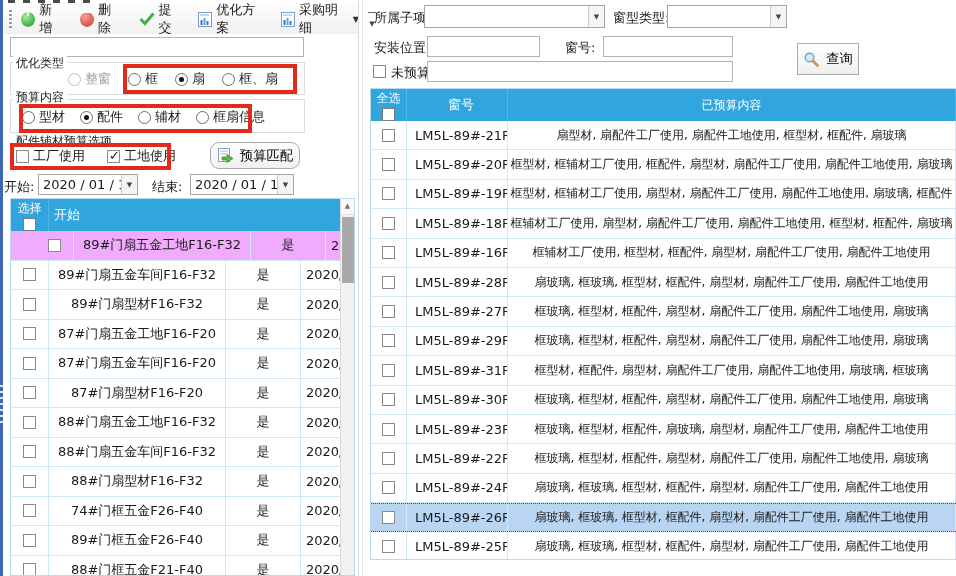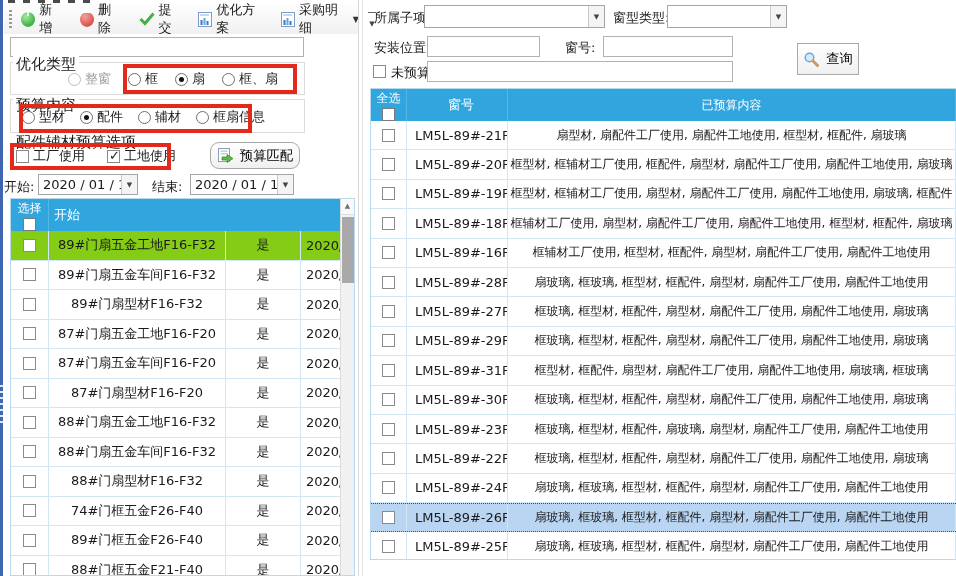--- a/index.html
+++ b/index.html
@@ -28,23 +28,23 @@
   .overflow-btn { position:absolute; left:366px; top:11px; width:12px; height:14px; text-align:center; }
   .overflow-btn .bar { display:block; height:1px; background:#666; margin:1px 2px; }
   .overflow-btn .v { font-size:7px; color:#444; line-height:8px; }
 
   
   .txtbox { position:absolute; background:#fff; border:1px solid #b2b2b2; }
   #plan-filter-input { left:10px; top:37px; width:294px; height:20px; }
   .groupbox { position:absolute; border:1px solid #dcdcdc; }
   #gb1 { left:10px; top:62px; width:295px; height:33px; }
   #gb2 { left:10px; top:99px; width:295px; height:34px; }
-  .gb-label { position:absolute; background:#fff; padding:0 3px; font-size:15px; }
+  .gb-label { position:absolute; background:#fff; padding:0 3px; font-size:12px; }
   #gb1-label { left:13px; top:55px; }
-  #gb2-label { left:13px; top:96px; }
+  #gb2-label { left:13px; top:89px; }
   #gb3-label { left:13px; top:133px; }
   .optrow { position:absolute; display:flex; align-items:center; }
   #og1 { left:68px; top:70px; gap:17px; }
   #og2 { left:22px; top:108px; gap:15px; }
   #cbg { left:16px; top:147px; gap:22px; }
   .opt { display:inline-flex; align-items:center; gap:4px; }
   .radio { width:13px; height:13px; border:1px solid #6e6e6e; border-radius:50%; background:#fff; position:relative; flex:0 0 auto; }
   .radio.sel::after { content:""; position:absolute; left:3px; top:3px; width:5px; height:5px; border-radius:50%; background:#111; }
   .radio.dis { border-color:#bdbdbd; }
   .opt.dis .optlab { color:#a0a0a0; }
@@ -267,21 +267,21 @@
 
   <div class="grid" id="left-grid">
     <div class="ghead" style="background: rgb(49, 165, 222);">
       <div class="hc w0 sel-col">
         <span>选择</span>
         <span class="cb"></span>
       </div>
       <div class="hc w3">开始</div>
     </div>
     <div id="lt-body">
-        <div class="trow lsel" style="background: #84cc16;">
+        <div class="trow lsel" style="background: #f0abfc; padding-left: 25px;">
           <div class="c w0">
             <span class="cb"></span>
           </div>
           <div class="c w1">89#门扇五金工地F16-F32</div>
           <div class="c w2">是</div>
           <div class="c w3">2020/0</div>
         </div>
         <div class="trow">
           <div class="c w0">
             <span class="cb"></span>

